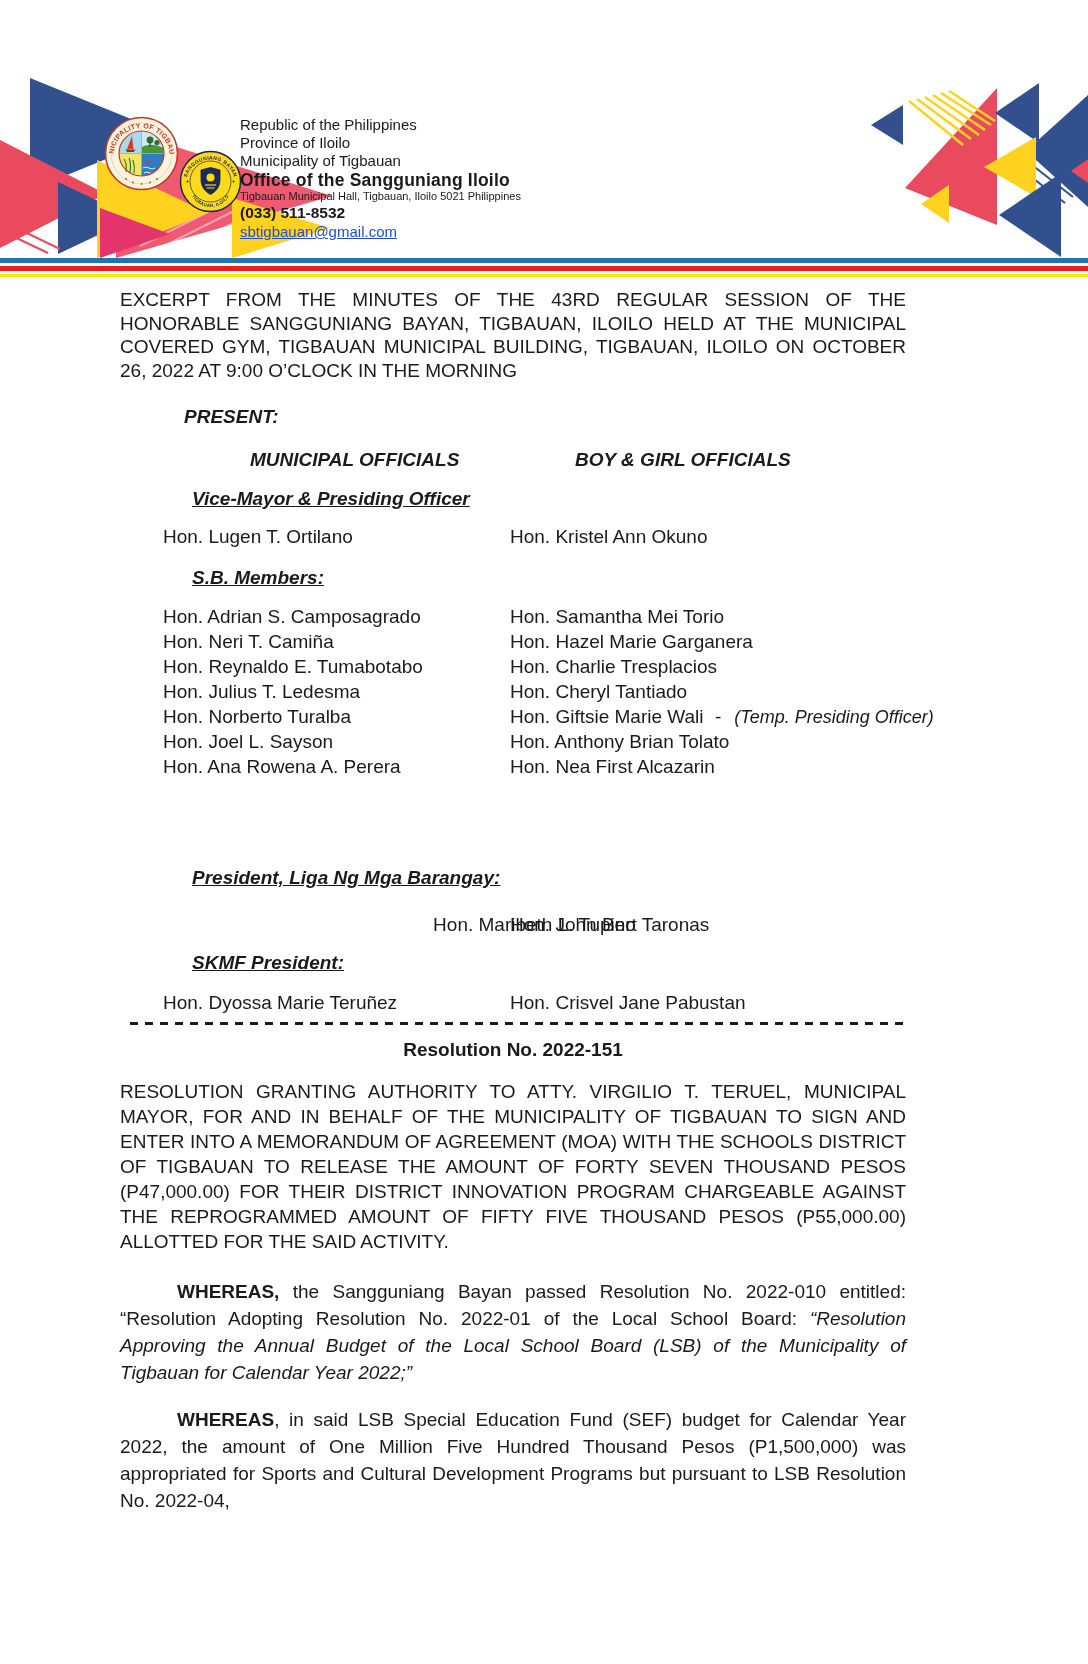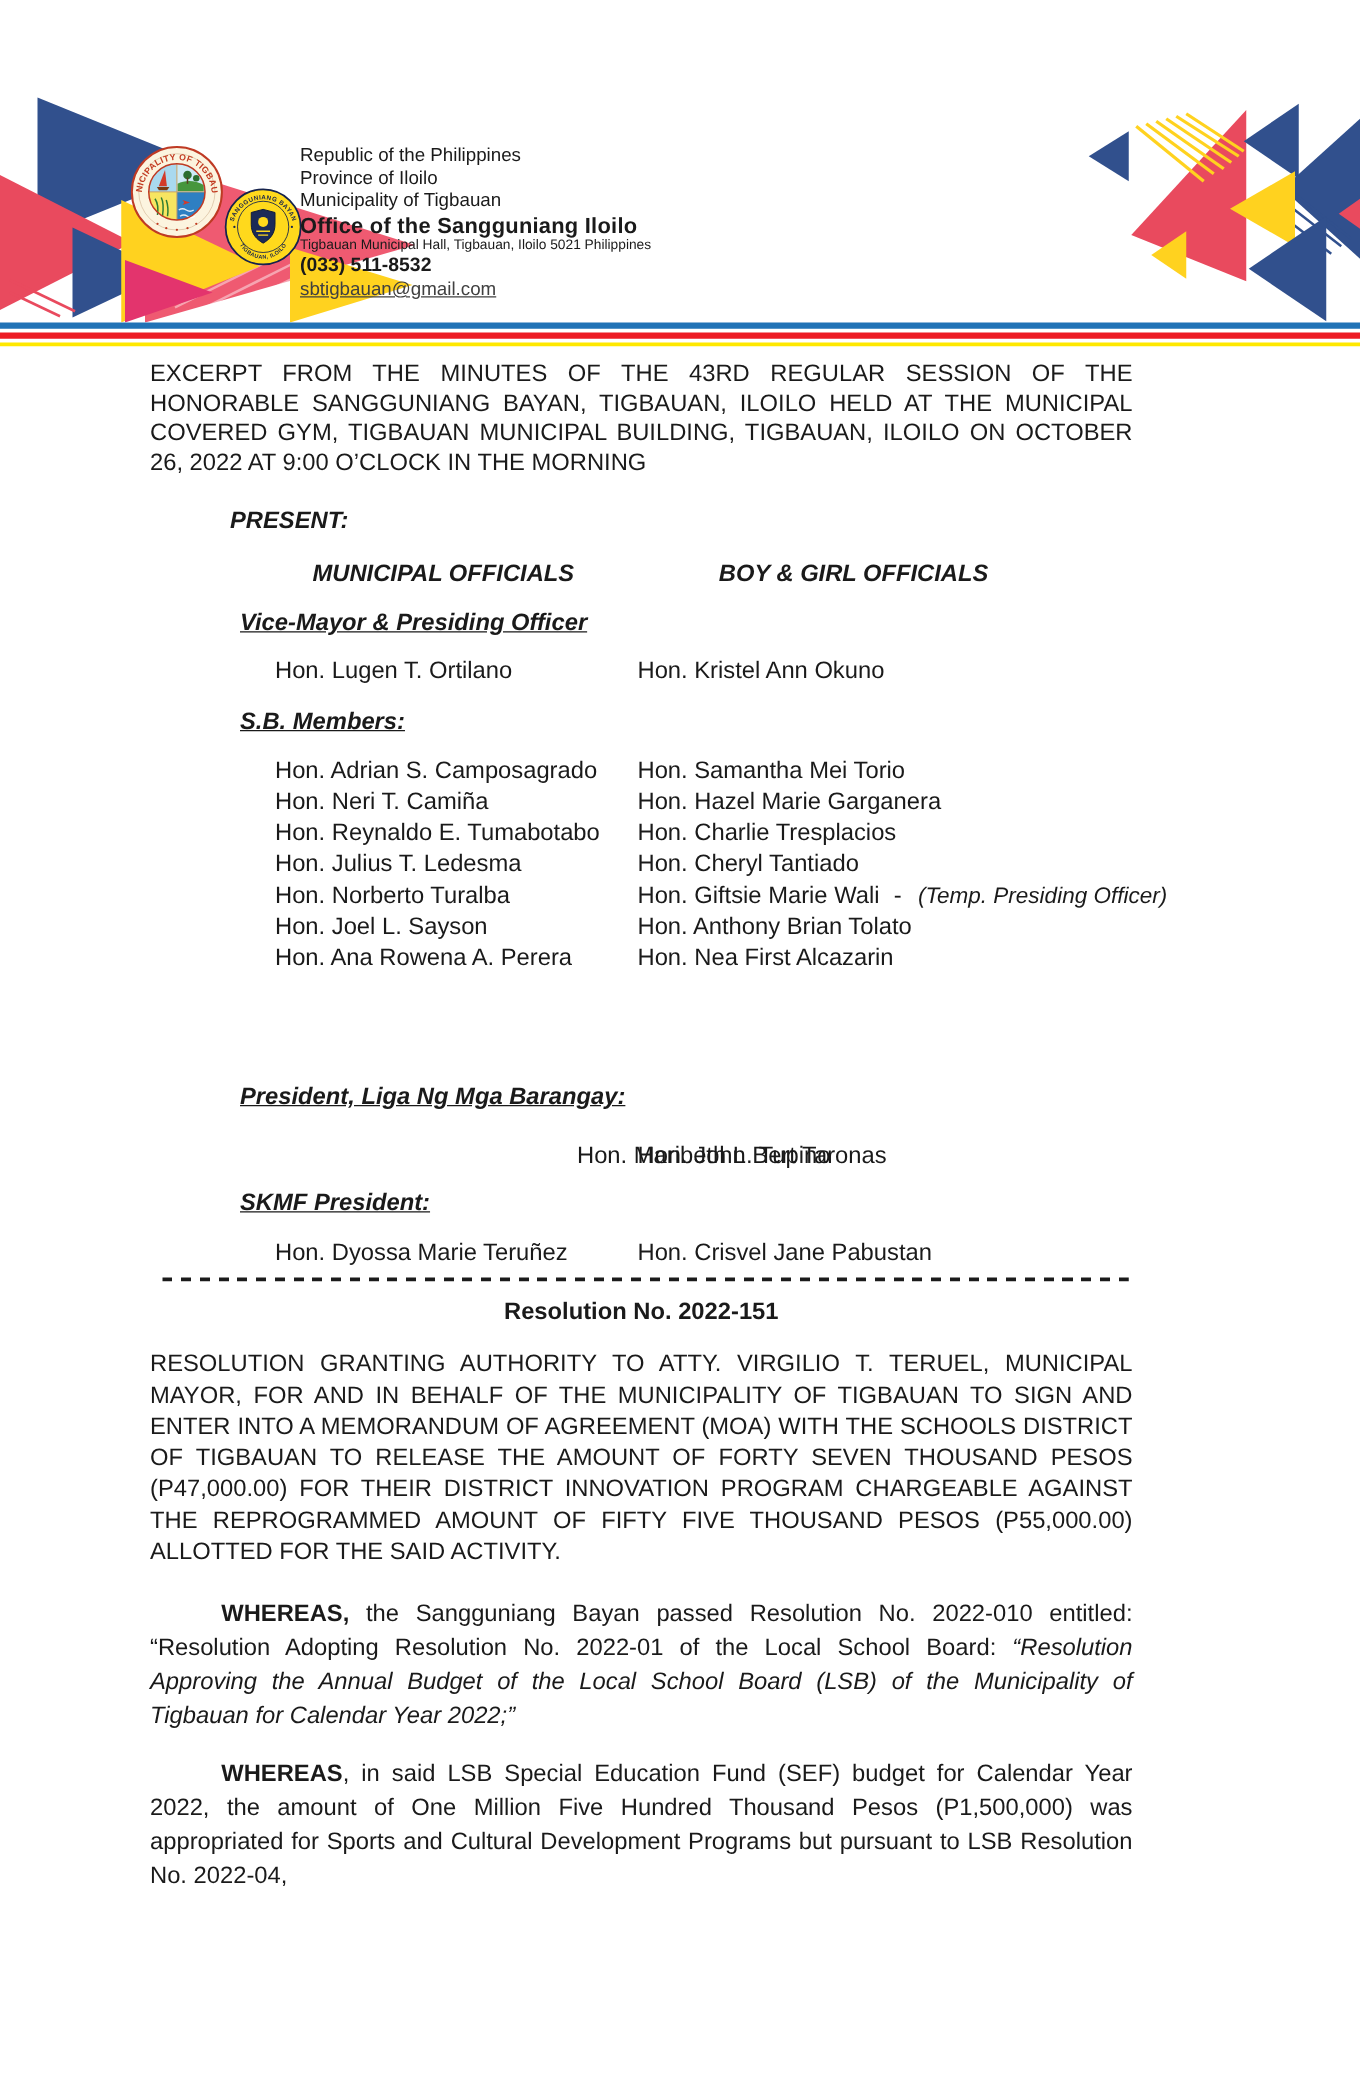--- a/index.html
+++ b/index.html
@@ -9,40 +9,40 @@
   }
   .page{position:absolute;inset:0;}
   .deco{position:absolute;}
   .seal{position:absolute;}
   
   .header-text{position:absolute;left:240px;top:116px;}
   .ht-line{font-size:15px;line-height:18px;}
   .ht-office{font-size:17.5px;font-weight:bold;line-height:20px;letter-spacing:.2px;}
   .ht-address{font-size:11px;line-height:13px;}
   .ht-phone{font-size:15.5px;font-weight:bold;line-height:19px;}
-  .ht-email{font-size:15px;line-height:19px;color:#404040;text-decoration:underline;cursor:pointer;}
+  .ht-email{font-size:15px;line-height:19px;color:#1d4ed8;text-decoration:underline;cursor:pointer;}
   
   .stripe{position:absolute;left:0;width:1088px;}
   .stripe-blue{top:258px;height:5px;background:#2173b6;}
   .stripe-red{top:266px;height:5px;background:#ed1c24;}
   .stripe-yellow{top:274px;height:3px;background:#ffe800;}
   
   .main{position:absolute;left:120px;top:288px;width:786px;font-size:19px;line-height:25px;}
   .justify{text-align:justify;}
   .title-par{line-height:23.5px;margin:0;}
   .bi{font-weight:bold;font-style:italic;}
   .biu{font-weight:bold;font-style:italic;text-decoration:underline;}
   .present-label{margin:22px 0 0 64px;}
   .colhead{position:relative;height:25px;margin-top:18px;}
   .colhead .c1{margin-left:130px;}
   .colhead .c2{position:absolute;left:455px;top:0;white-space:nowrap;}
   .sec-heading{margin-left:72px;}
   .mt14{margin-top:14px;} .mt13{margin-top:13px;} .mt16{margin-top:16px;}
   .row{position:relative;height:25px;}
-  .row .left{margin-left:100px;}
+  .row .left{margin-left:43px;}
   .row .right{position:absolute;left:390px;top:0;white-space:nowrap;}
   .memberlist{margin-top:14px;}
   .annot{position:absolute;top:0;white-space:nowrap;}
   .annot .note{margin-left:13px;font-size:18px;font-style:italic;}
   .liga-heading{margin-top:86px;}
   .row-maribeth{margin-top:22px;text-align:center;}
   .skmf-heading{margin-top:13px;}
   .row-dyossa{margin-top:15px;}
   .dashline{margin-top:7px;margin-left:10px;width:773px;height:3px;
     background:repeating-linear-gradient(90deg,#1b1b1b 0 8px,transparent 8px 15px);}

